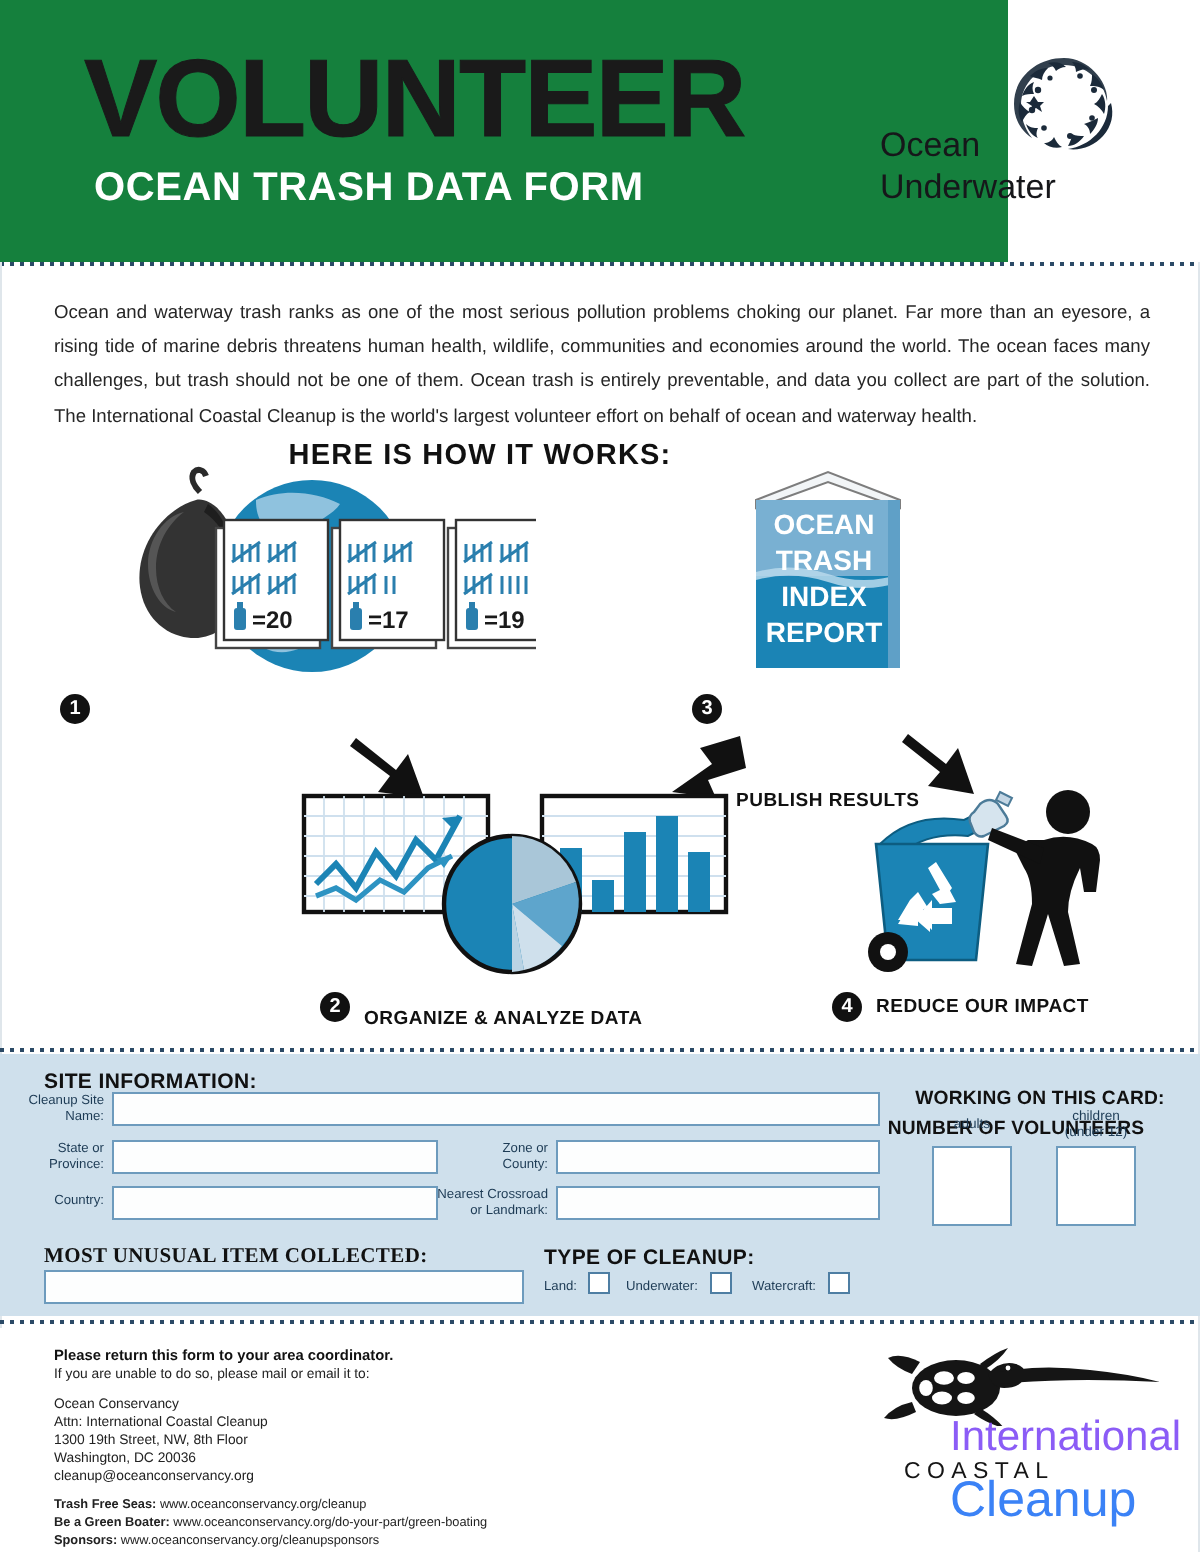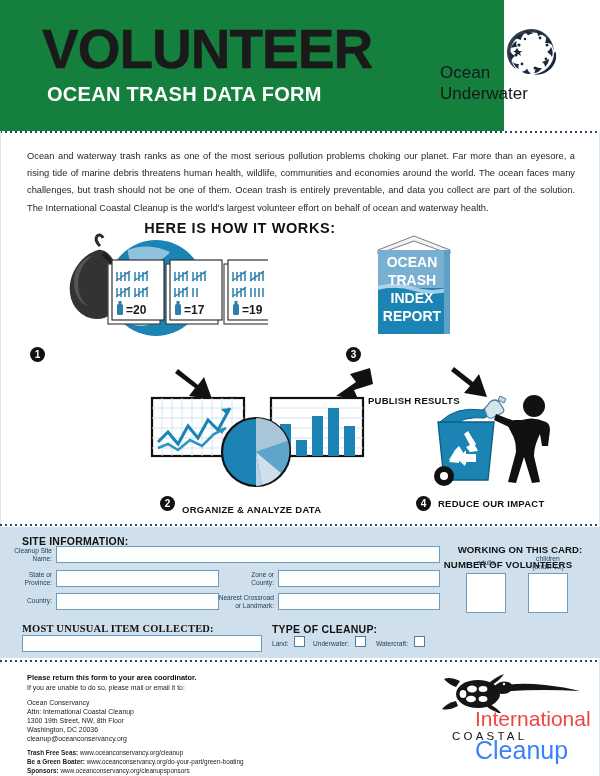--- a/index.html
+++ b/index.html
@@ -129,21 +129,21 @@
   .ft-bold{
     position:absolute;font-size:7.4px;font-weight:bold;color:#111;white-space:nowrap;
   }
   .ft-line{
     position:absolute;font-size:6.9px;color:#222;white-space:nowrap;line-height:9.3px;
   }
   .ft-link-row{position:absolute;font-size:6.4px;color:#222;white-space:nowrap;line-height:9px;}
   .ft-link-row b{font-weight:bold;}
 
   .icc-logo{position:absolute;left:430px;top:673px;width:160px;height:88px;}
-  .icc-t1{position:absolute;left:45px;top:34px;font-size:21px;color:#ef4444;font-family:"Liberation Sans", sans-serif;white-space:nowrap;}
+  .icc-t1{position:absolute;left:45px;top:34px;font-size:21px;color:#8b5cf6;font-family:"Liberation Sans", sans-serif;white-space:nowrap;}
   .icc-t2{position:absolute;left:22px;top:57px;font-size:11.5px;letter-spacing:3.2px;color:#151515;white-space:nowrap;}
   .icc-t3{position:absolute;left:45px;top:63px;font-size:25px;color:#3b82f6;white-space:nowrap;}
   .edge-left{position:absolute;left:0;top:131px;width:1px;height:645px;background:#dfe6eb;}
   .edge-right{position:absolute;right:0;top:131px;width:1px;height:645px;background:#dfe6eb;}
 </style>
 </head>
 <body>
 
 <div class="page">
 

